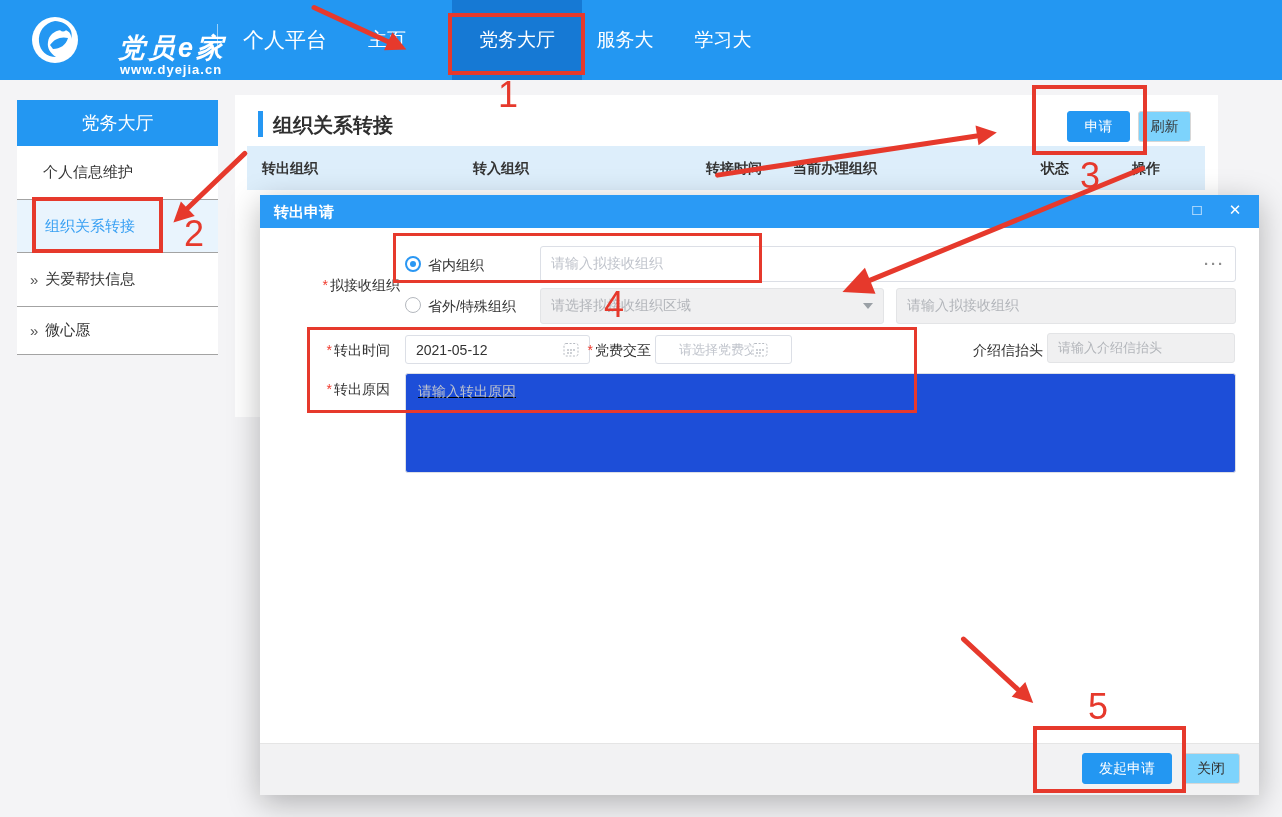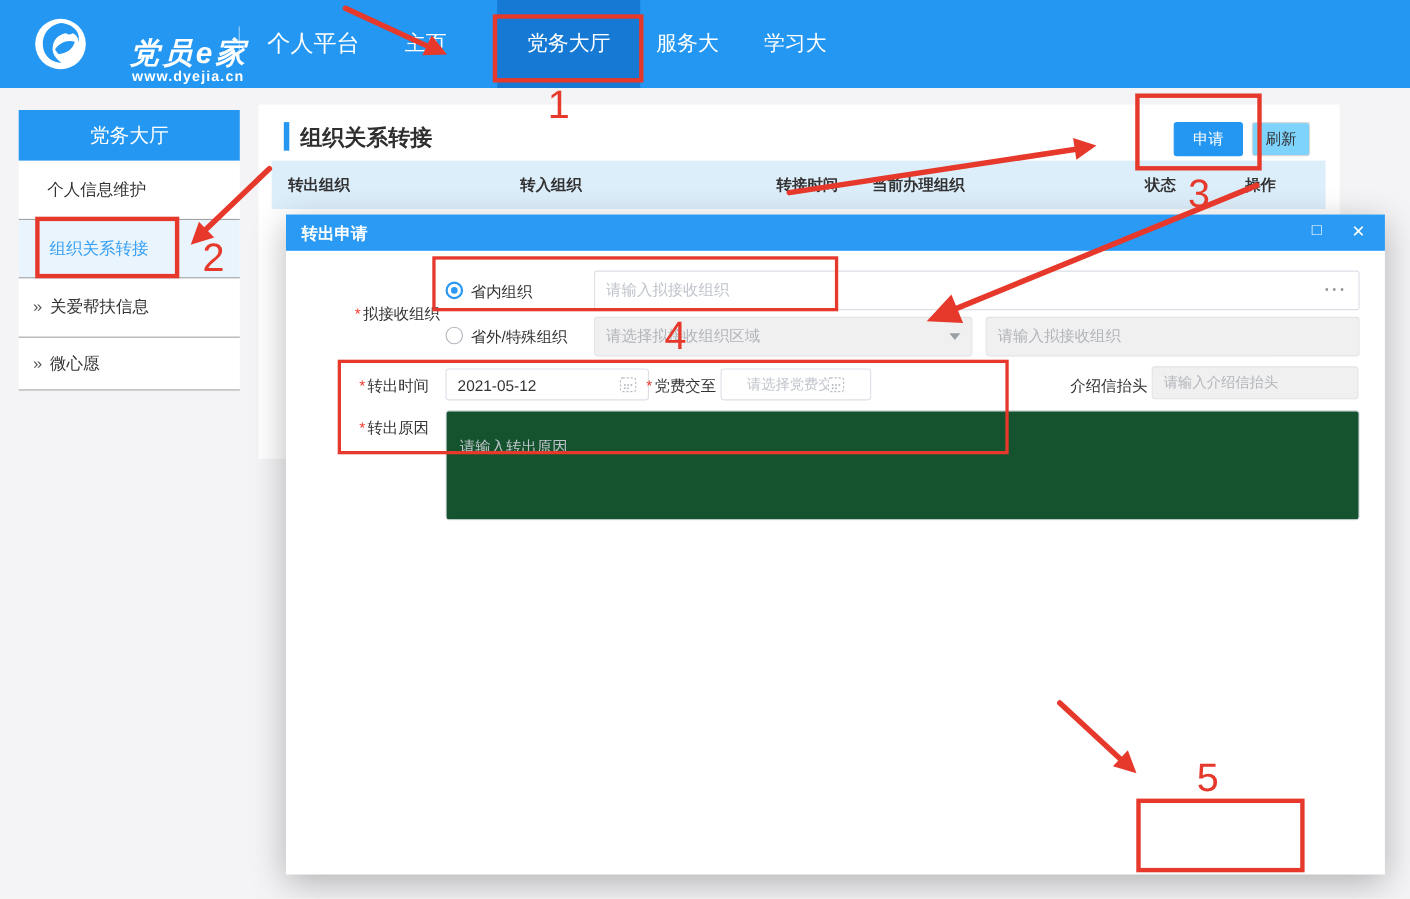--- a/index.html
+++ b/index.html
@@ -51,21 +51,21 @@
   .rlabel { position:absolute; font-size:14px; color:#333; cursor:pointer; white-space:nowrap; }
   .input { position:absolute; background:#fff; border:1px solid #dcdfe6; border-radius:3px; display:flex; align-items:center; padding:0 10px; }
   .input.disabled { background:#f0f0f1; border-color:#e3e4e6; }
   .ph { color:#c0c4cc; font-size:14px; white-space:nowrap; overflow:hidden; }
   .ph-sm { font-size:13px; }
   .val { color:#333; font-size:14px; white-space:nowrap; }
   .grow { flex:1; }
   .dots { color:#8d8d8d; font-size:15px; font-weight:bold; letter-spacing:2px; cursor:pointer; line-height:10px; }
   .caret { width:0; height:0; border-left:5px solid transparent; border-right:5px solid transparent; border-top:6px solid #9aa0a6; }
   .cal-icon { flex:0 0 auto; }
-  .textarea { position:absolute; border:1px solid #dcdfe6; border-radius:3px; background:#14532d; padding:24px 12px; }
+  .textarea { position:absolute; border:1px solid #dcdfe6; border-radius:3px; background:#1d4ed8; padding:8px 12px;text-decoration:underline; }
   .modal-foot { position:absolute; left:0; top:548px; width:999px; height:52px; background:#f2f2f3; border-top:1px solid #e5e5e5; }
   .rbox { position:absolute; border:4px solid #e6392c; z-index:50; pointer-events:none; }
   .rbox.thin { border-width:3px; }
   .rnum { position:absolute; color:#e6392c; font-size:36px; font-weight:500; z-index:50; pointer-events:none; }
   .arrow { position:absolute; height:0; transform-origin:0 0; z-index:50; pointer-events:none; }
   .arrow .shaft { position:absolute; left:0; right:14px; top:-2.5px; height:5px; background:#e6392c; border-radius:3px; }
   .arrow .head { position:absolute; right:-4px; top:-10px; width:0; height:0;
                  border-left:20px solid #e6392c; border-top:10px solid transparent; border-bottom:10px solid transparent; }
   .arrow.big .head { right:-6px; top:-14px; border-left:30px solid #e6392c; border-top:14px solid transparent; border-bottom:14px solid transparent; }
 </style>
@@ -191,20 +191,24 @@
       <span class="ph ph-sm grow" style="color:#b2b5ba;">请输入介绍信抬头</span>
     </div>
 
     <div class="flabel" style="left:56px;top:186px;width:74px;">
       <span class="req">*</span><span>转出原因</span>
     </div>
     <div class="textarea" style="left:145px;top:178px;width:831px;height:100px;">
       <span class="ph">请输入转出原因</span>
     </div>
 
+    <div class="modal-foot">
+      <div class="btn btn-primary" style="position:absolute;left:822px;top:9px;width:90px;height:31px;">发起申请</div>
+      <div class="btn btn-plain" style="position:absolute;left:922px;top:9px;width:58px;height:31px;">关闭</div>
+    </div>
   </div>
 
   <div class="rbox" style="left:448px;top:13px;width:137px;height:62px;"></div>
   <div class="rnum" style="left:498px;top:74px;">1</div>
   <div class="arrow" style="left:312px;top:6px;width:100px;transform:rotate(24.8deg);">
       <i class="shaft"></i>
       <i class="head"></i>
     </div>
 
   <div class="rbox" style="left:32px;top:197px;width:131px;height:56px;"></div>

